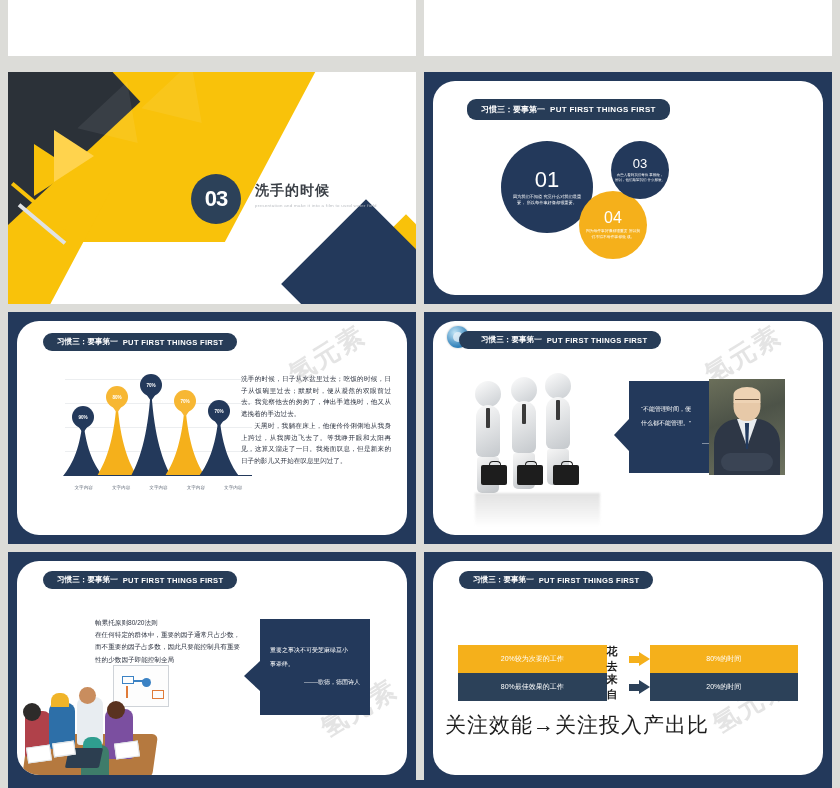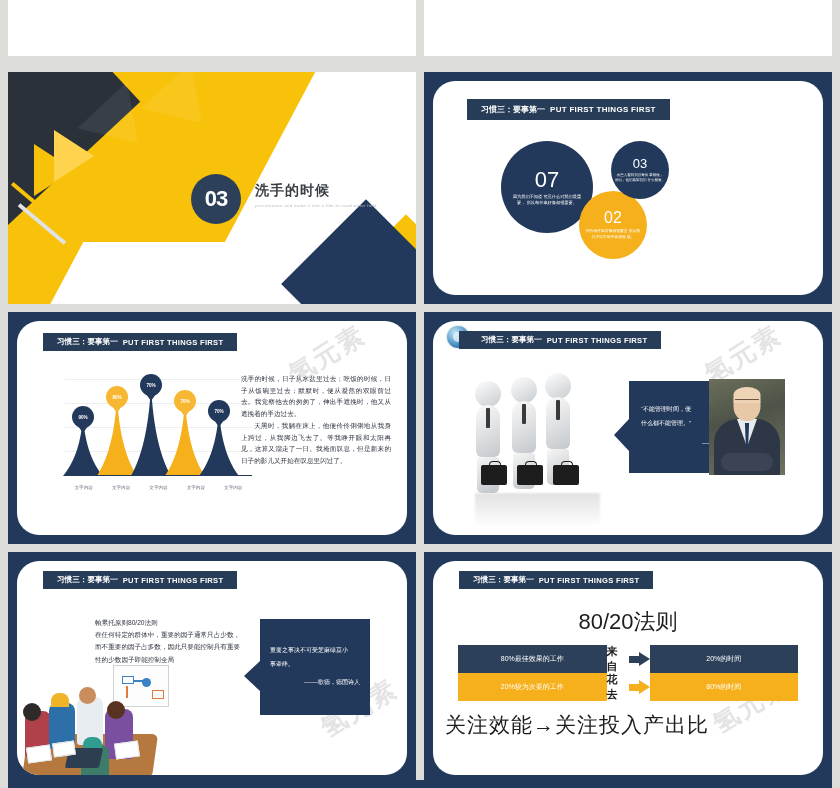--- a/index.html
+++ b/index.html
@@ -29,20 +29,21 @@
 
   
   .hdr {
     position:absolute;
     background:#273c57;
     color:#fff;
     display:flex;
     align-items:center;
     gap:5px;
     white-space:nowrap;
+    border-radius:9px;
   }
   .hdr .cn { font-weight:bold; }
   .hdr .en { font-weight:bold; letter-spacing:.3px; }
 
   
   .wm {
     position:absolute;
     color:rgba(130,130,130,.22);
     font-size:30px;
     font-weight:bold;
@@ -213,28 +214,28 @@
   </div>
 
   <div class="slide" id="r2c2">
     <div class="inner">
       <div class="hdr" style="left:34px;top:18px;padding:5px 14px;font-size:8px;">
         <span class="cn">习惯三：要事第一</span>
         <span class="en">PUT FIRST THINGS FIRST</span>
       </div>
 
       <div class="circ" style="left:68px;top:60px;width:92px;height:92px;background:#23395b;">
-        <span class="num" style="font-size:22px;">07</span>
+        <span class="num" style="font-size:22px;">01</span>
         <span class="txt" style="font-size:4.2px;width:74px;">因为我们不知道
 究竟什么对我们最重要，
 所以每件事好像都很重要。</span>
       </div>
 
       <div class="circ" style="left:146px;top:110px;width:68px;height:68px;background:#f5b01b;">
-        <span class="num" style="font-size:16px;">02</span>
+        <span class="num" style="font-size:16px;">04</span>
         <span class="txt" style="font-size:3.8px;width:56px;">因为每件事好像都很重要
 所以我们不得不每件事都做
 成。</span>
       </div>
 
       <div class="circ" style="left:178px;top:60px;width:58px;height:58px;background:#23395b;">
         <span class="num" style="font-size:13px;">03</span>
         <span class="txt" style="font-size:3.5px;width:50px;">有些人看到我们每件
 事都做，
 所以，他们期望我们
@@ -416,45 +417,44 @@
   </div>
 
   <div class="slide" id="r4c2">
     <div class="inner">
       <div class="hdr" style="left:26px;top:10px;padding:4px 14px;font-size:7.6px;">
         <span class="cn">习惯三：要事第一</span>
         <span class="en">PUT FIRST THINGS FIRST</span>
       </div>
       <div class="wm" style="left:276px;top:126px;font-size:26px;">氢元素</div>
 
-      <div class="bigtitle">80/20法则</div>
 
       <div class="barwrap">
+        <div class="barrow">
+          <div class="bar left ylbg">20%较为次要的工作</div>
+          <div class="mid">
+            <span class="lbl">花去</span>
+            <span class="arrow y">
+                <i class="shaft"></i>
+                <i class="head"></i>
+              </span>
+          </div>
+          <div class="bar right ylbg">80%的时间</div>
+        </div>
         <div class="barrow">
           <div class="bar left dkbg">80%最佳效果的工作</div>
           <div class="mid">
             <span class="lbl">来自</span>
             <span class="arrow d">
                 <i class="shaft"></i>
                 <i class="head"></i>
               </span>
           </div>
           <div class="bar right dkbg">20%的时间</div>
         </div>
-        <div class="barrow">
-          <div class="bar left ylbg">20%较为次要的工作</div>
-          <div class="mid">
-            <span class="lbl">花去</span>
-            <span class="arrow y">
-                <i class="shaft"></i>
-                <i class="head"></i>
-              </span>
-          </div>
-          <div class="bar right ylbg">80%的时间</div>
-        </div>
       </div>
 
       <div class="footline">关注效能→关注投入产出比</div>
     </div>
   </div>
 
   <div class="botstrip"></div>
 </div>
 
 </body></html>

